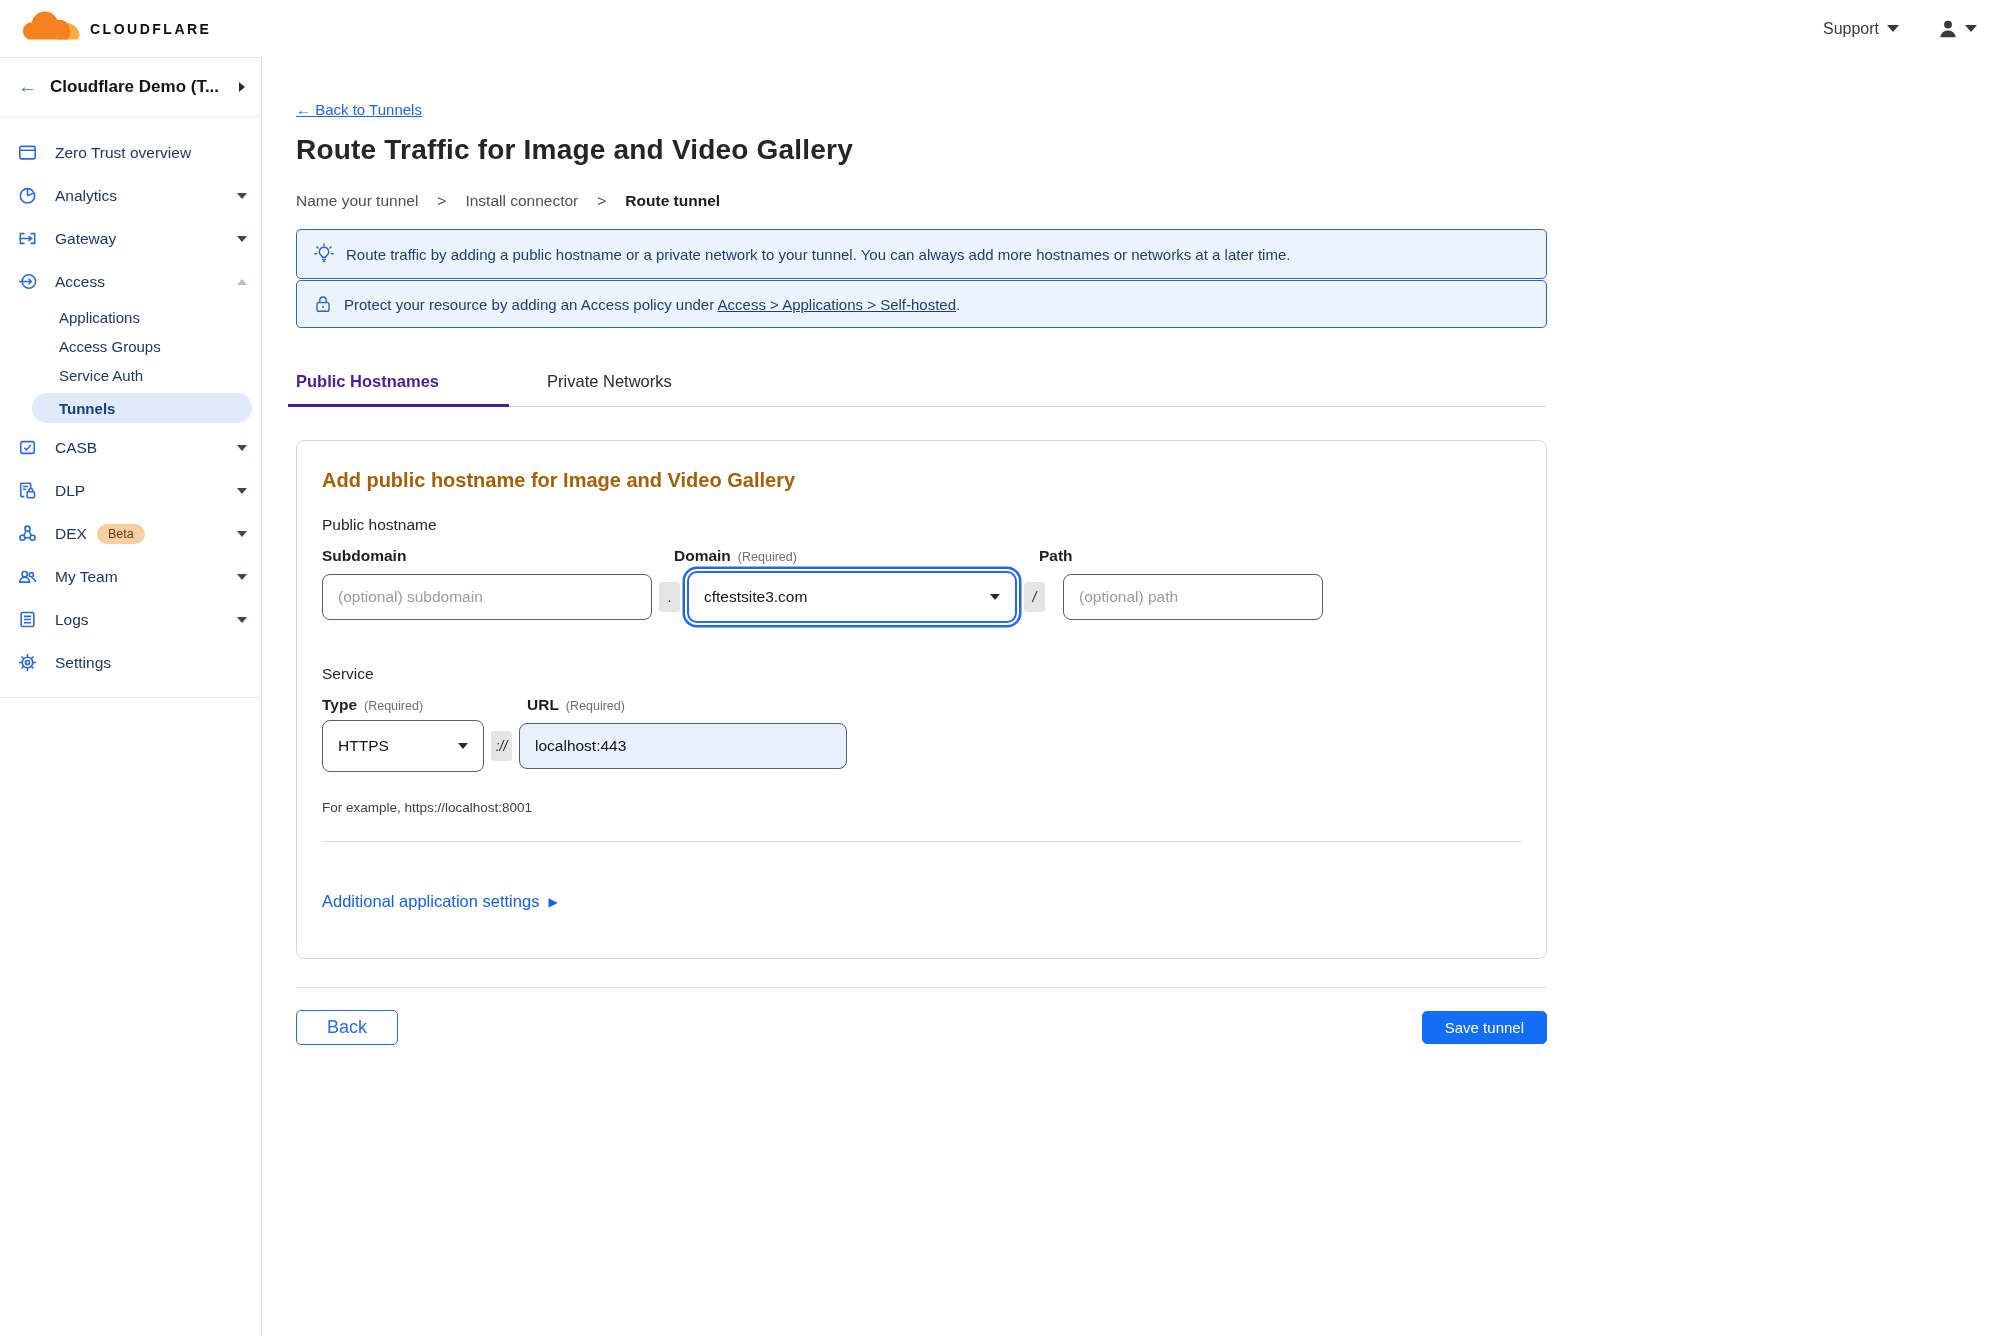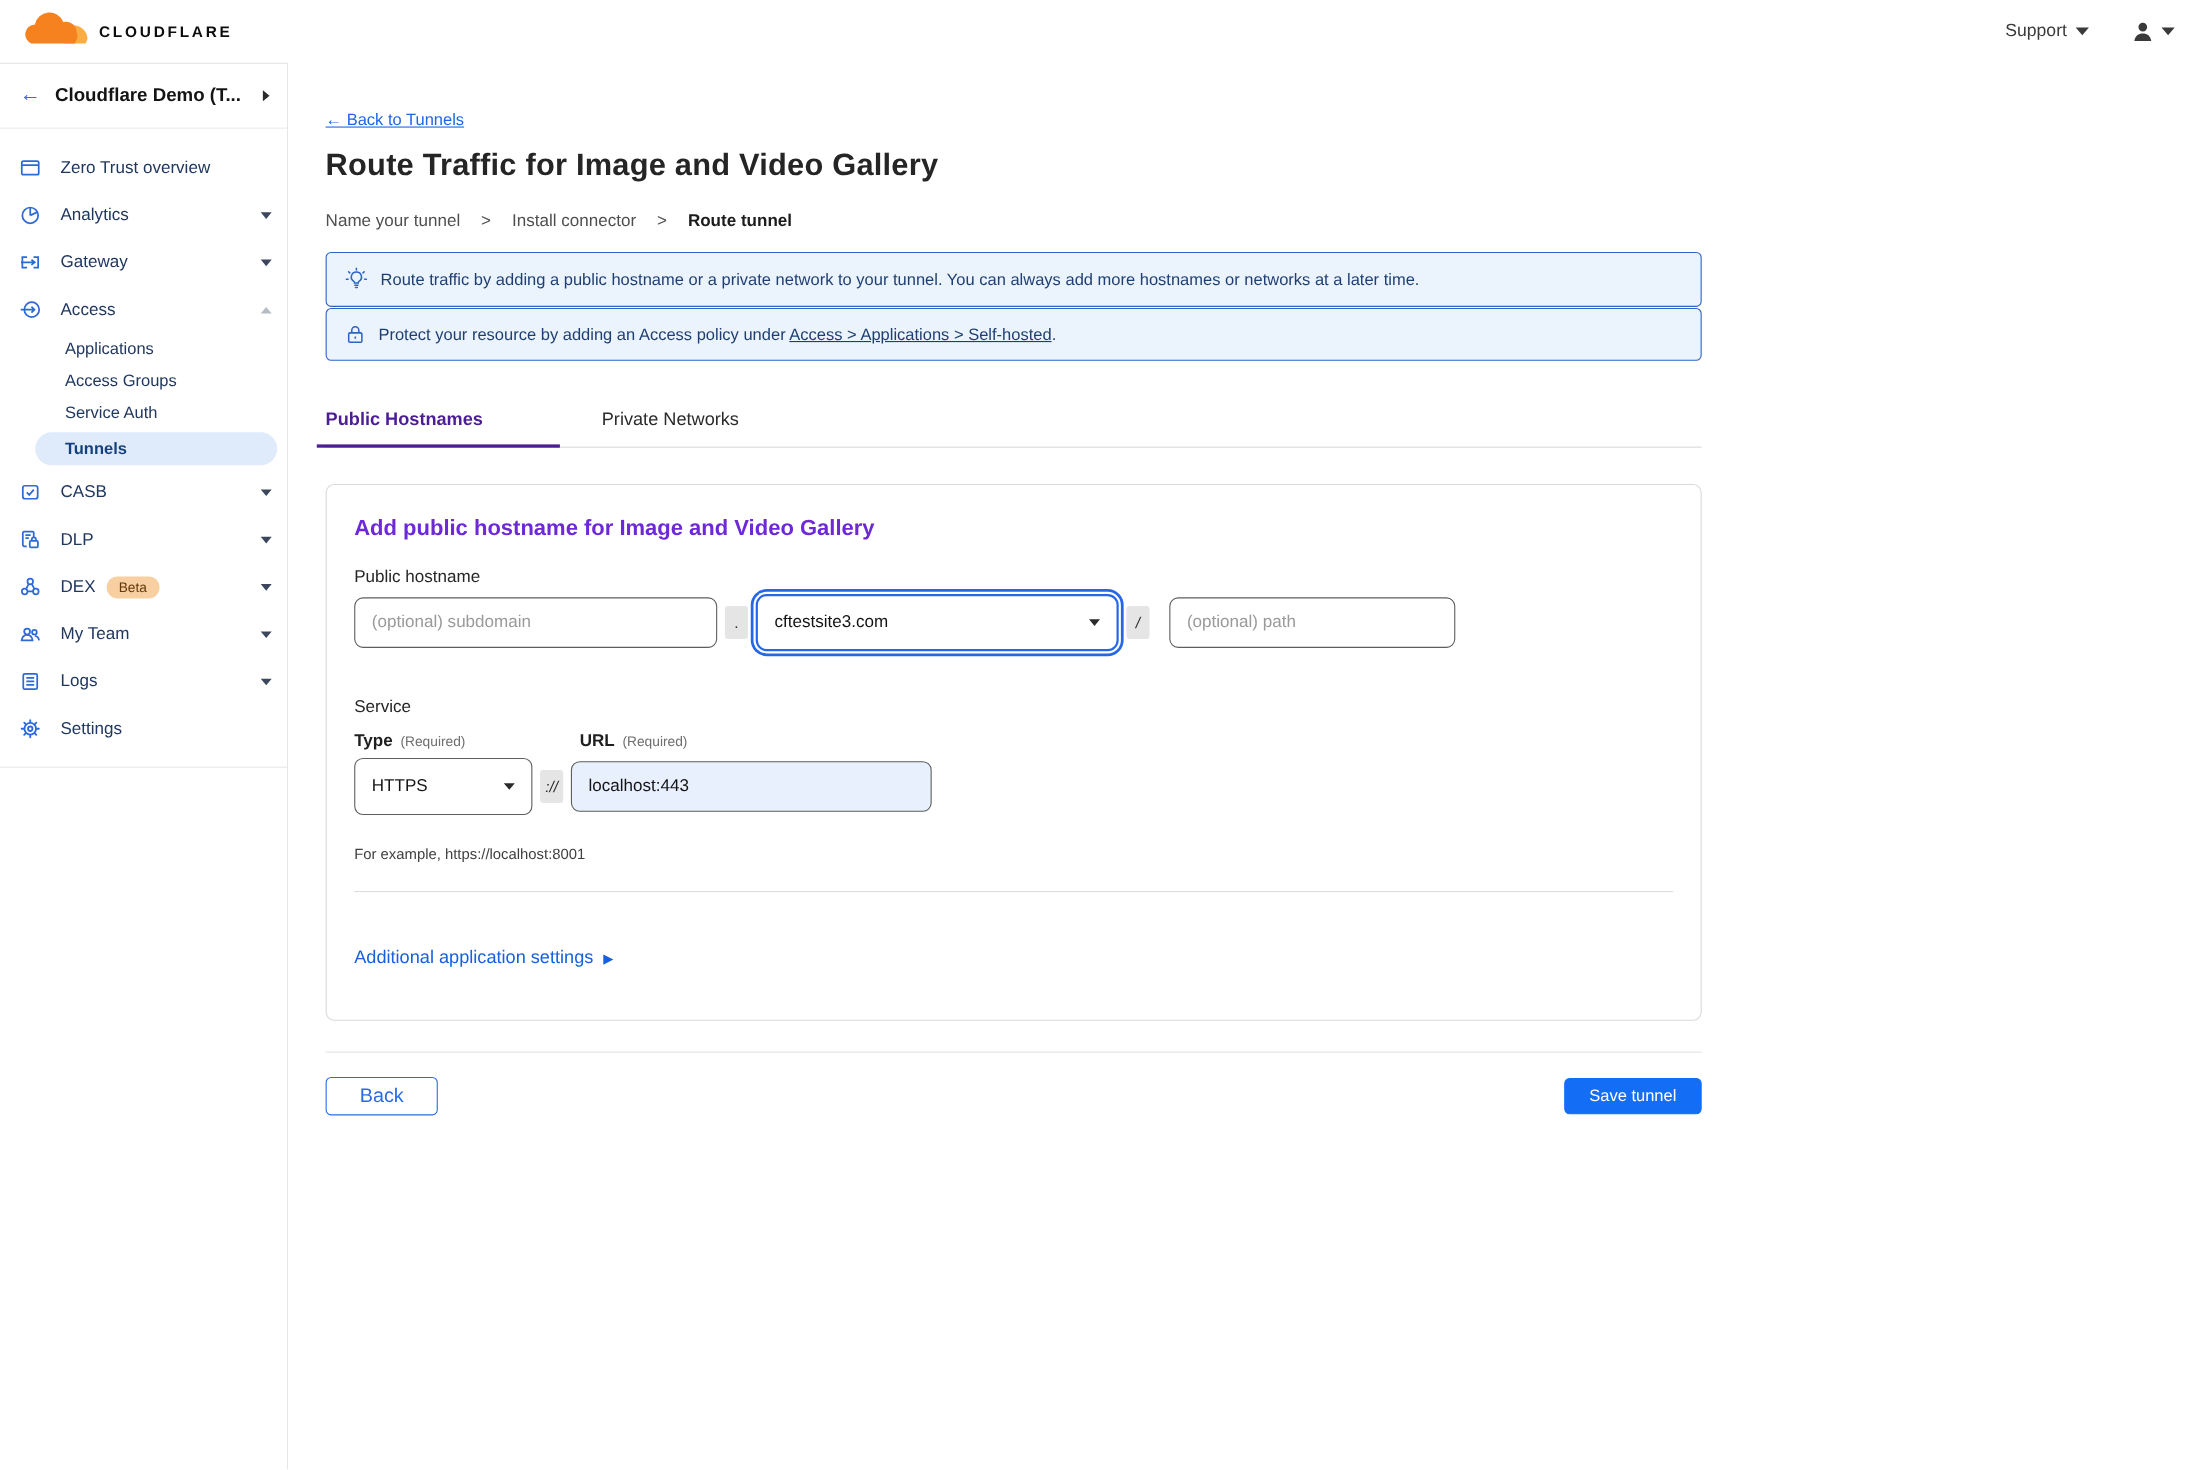--- a/index.html
+++ b/index.html
@@ -58,21 +58,21 @@
   .banner a { color:#1f3f73; text-decoration:underline; cursor:pointer; }
   .banner svg { flex:none; }
 
   .tabs { margin-top:44px; display:flex; gap:38px; border-bottom:1px solid #d9d9d9; }
   .tab { font-size:16.5px; padding-bottom:13px; cursor:pointer; color:#2b2b2b; }
   .tab.active { color:#4c1d95; font-weight:bold; border-bottom:3px solid #4c1d95; margin-bottom:-1px;
     padding-left:8px; padding-right:70px; margin-left:-8px; }
 
   .card { margin-top:33px; border:1px solid #d9d9d9; border-radius:8px; background:#fff;
     padding:28px 25px 47px 25px; }
-  .card-h { font-size:20px; font-weight:bold; color:#6d28d9; }
+  .card-h { font-size:20px; font-weight:bold; color:#a16207; }
   .sec-label { font-size:15.5px; color:#262626; margin-top:24px; }
   .f-label-row { display:flex; margin-top:13px; }
   .f-label { font-size:15.5px; font-weight:bold; color:#1f1f1f; }
   .req { font-size:12.5px; color:#6e6e6e; font-weight:normal; margin-left:7px; }
   .fields-row { display:flex; align-items:center; margin-top:6px; }
   .tbox { height:46px; border:1.5px solid #5e5e5e; border-radius:8px; background:#fff;
     font-size:15.5px; color:#141414; padding:0 15px;
     font-family:"Liberation Sans","DejaVu Sans",sans-serif; }
   .tbox::placeholder { color:#9a9a9a; }
   .sep { background:#e5e5e5; color:#2a2a2a; border-radius:3px; font-size:14px;
@@ -303,20 +303,27 @@
       <div class="tabs">
         <div class="tab active">Public Hostnames</div>
         <div class="tab">Private Networks</div>
       </div>
 
       <div class="card">
         <div class="card-h">Add public hostname for Image and Video Gallery</div>
 
         <div class="sec-label">Public hostname</div>
 
+        <div class="f-label-row">
+          <div style="width:352px" class="f-label">Subdomain</div>
+          <div style="width:365px" class="f-label">
+            <span>Domain</span><span class="req">(Required)</span>
+          </div>
+          <div class="f-label">Path</div>
+        </div>
 
         <div class="fields-row">
           <input class="tbox" style="width: 330px;" placeholder="(optional) subdomain">
           <span class="sep" style="font-style:normal">.</span>
           <div class="selbox sel-focus" style="width:330px">
             <span>cftestsite3.com</span>
             <span class="tri-dn"></span>
           </div>
           <span class="sep">/</span>
           <input class="tbox" style="width: 260px; margin-left: 11px;" placeholder="(optional) path">

